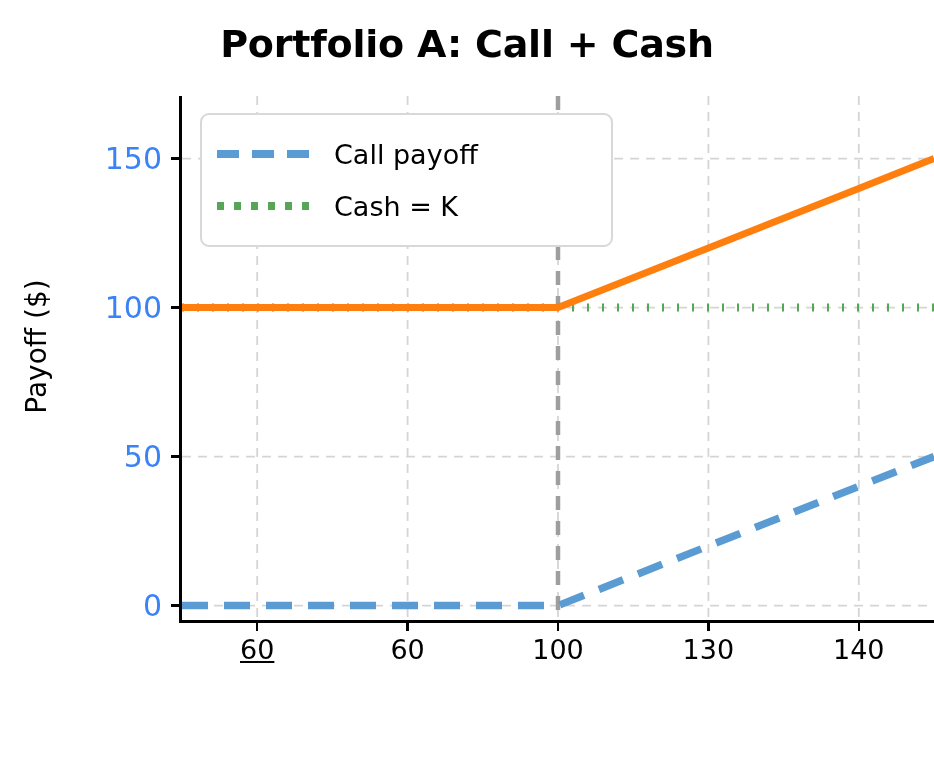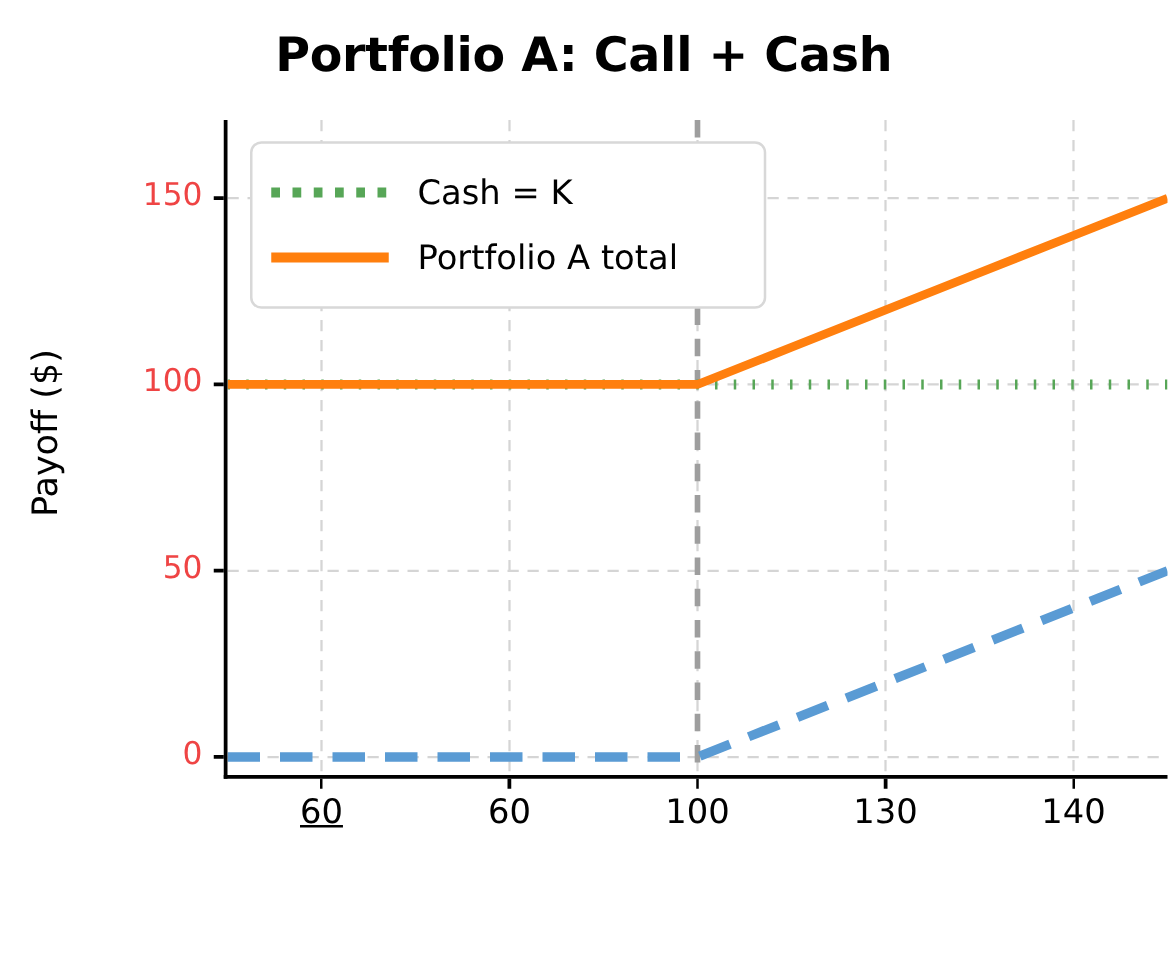--- a/index.html
+++ b/index.html
@@ -83,22 +83,22 @@
   }
   .ytick-mark {
     position: absolute;
     height: 2.4px;
     width: 8px;
     background: #000000;
     left: 171px;
   }
   .ytick-label {
     position: absolute;
-    font-size: 25px;
-    color: #ef4444;
+    font-size: 30px;
+    color: #3b82f6;
     text-align: right;
     width: 110px;
     left: 52px;
   }
   
   #xlabel {
     position: absolute;
     left: 182px;
     top: 697px;
     width: 752px;
@@ -207,28 +207,28 @@
       <div class="ytick-label" style="top: 140.584px;">150</div>
     </div>
 
 
   <div id="ylabel">Payoff ($)</div>
 
   <div id="legend">
     <div class="legend-row">
       <span class="legend-swatch">
         <svg class="bar" width="96" height="10" viewBox="0 0 96 10">
+          <line x1="1" y1="5" x2="95" y2="5" stroke="#5a9bd4" stroke-width="8" stroke-dasharray="22 13" stroke-linecap="butt"></line>
+        </svg>
+      </span>
+      <span class="legend-label">Call payoff</span>
+    </div>
+    <div class="legend-row">
+      <span class="legend-swatch">
+        <svg class="bar" width="96" height="10" viewBox="0 0 96 10">
           <line x1="1" y1="5" x2="95" y2="5" stroke="#57a657" stroke-width="8" stroke-dasharray="7 10" stroke-linecap="butt"></line>
         </svg>
       </span>
       <span class="legend-label">Cash = K</span>
     </div>
-    <div class="legend-row">
-      <span class="legend-swatch">
-        <svg class="bar" width="96" height="10" viewBox="0 0 96 10">
-          <line x1="1" y1="5" x2="95" y2="5" stroke="#ff7f0e" stroke-width="8" stroke-linecap="butt"></line>
-        </svg>
-      </span>
-      <span class="legend-label">Portfolio A total</span>
-    </div>
   </div>
 
 </div>
 
 </body></html>

